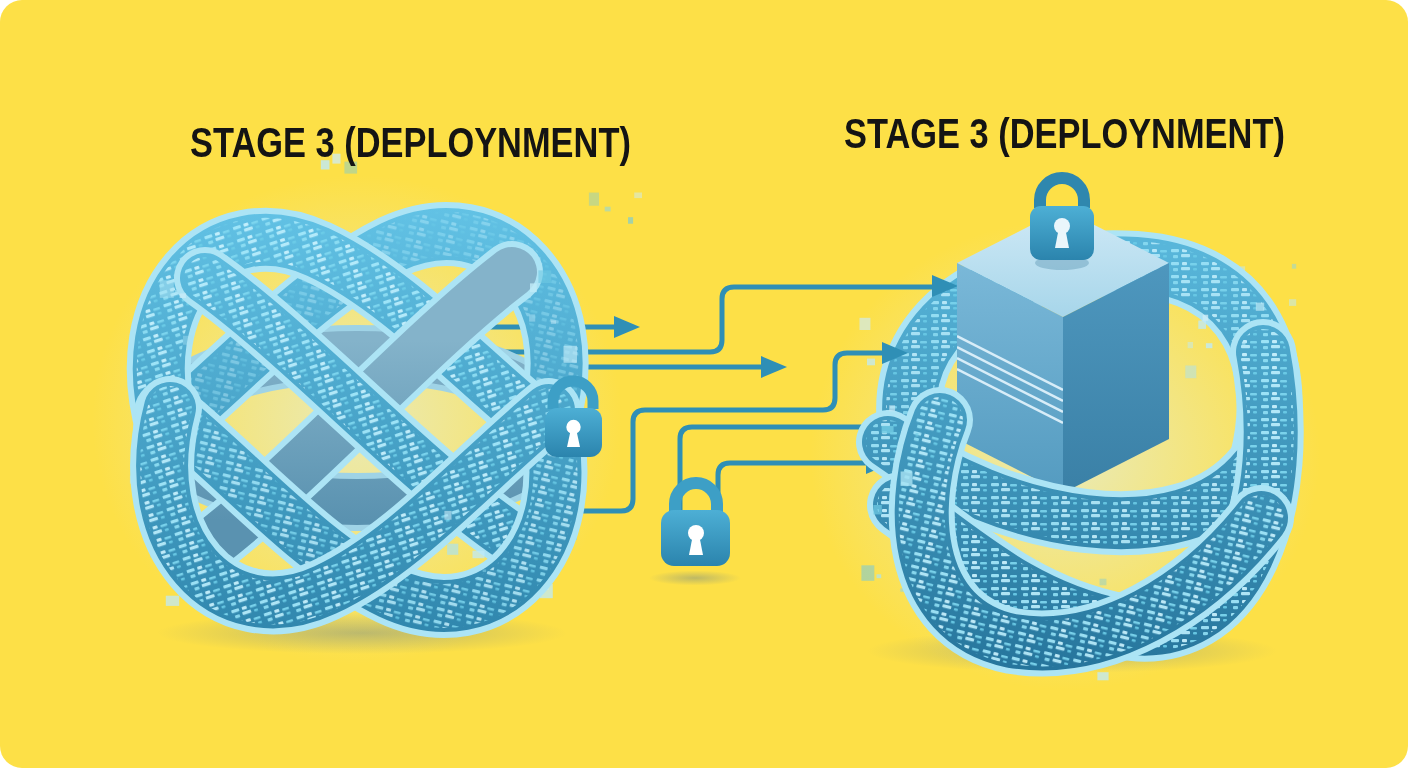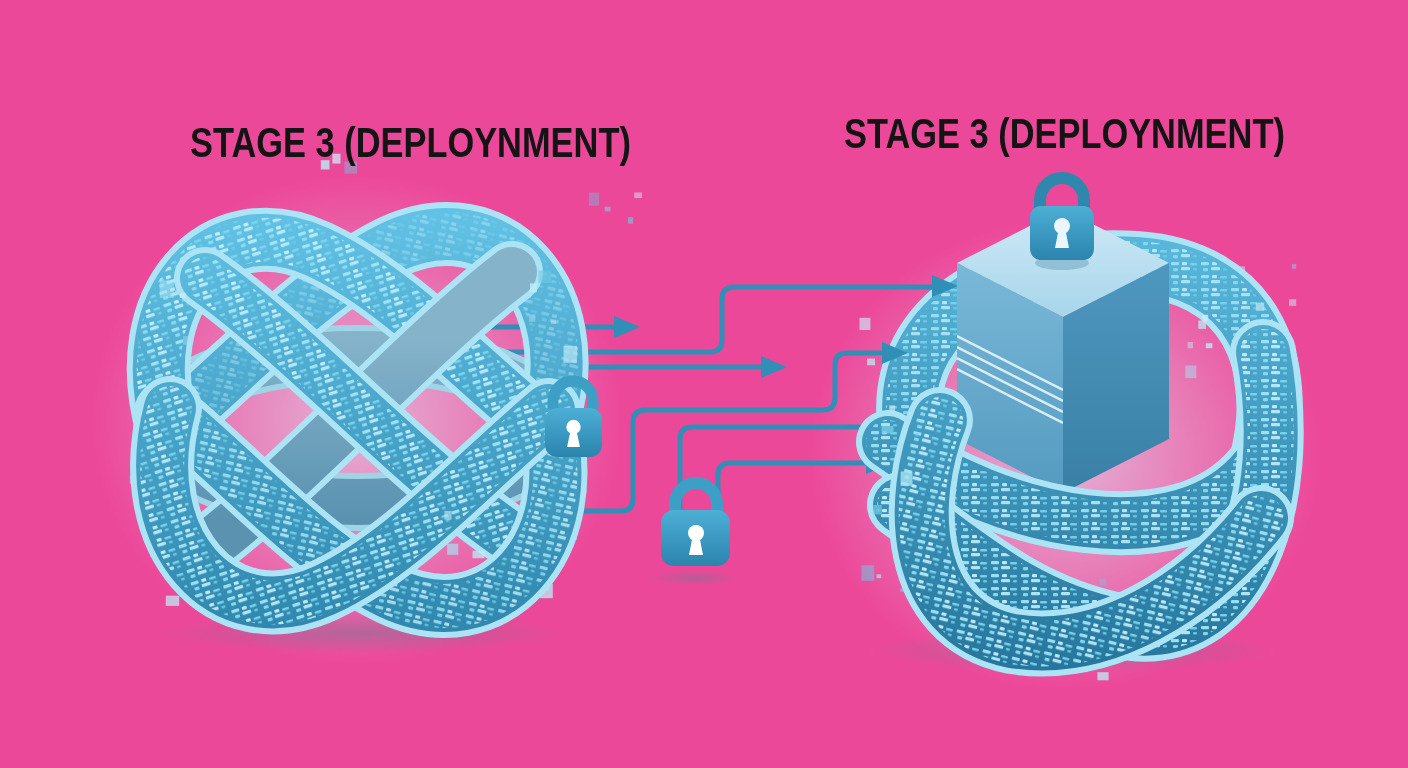--- a/index.html
+++ b/index.html
@@ -1,17 +1,17 @@
 <!DOCTYPE html>
 <html><head>
 <meta charset="utf-8">
 <style>
   html,body{margin:0;padding:0;background:#fff;}
-  .stage{position:relative;width:1408px;height:768px;background:#ec4899;overflow:hidden;
-         font-family:"Liberation Sans",sans-serif;}
+  .stage{position:relative;width:1408px;height:768px;background:#fde047;overflow:hidden;
+         font-family:"Liberation Sans",sans-serif;border-radius:22px;}
   .stage svg{position:absolute;left:0;top:0;}
   .stage-title{position:absolute;width:520px;text-align:center;
          font-weight:700;font-size:43px;line-height:1;color:#141414;
          transform:scaleX(0.80);letter-spacing:0px;white-space:nowrap;
          font-family:"Liberation Sans",sans-serif;}
   .stage-title.left{left:138px;top:121px;}
   .stage-title.right{left:792px;top:112px;}
 </style>
 </head>
 <body>

